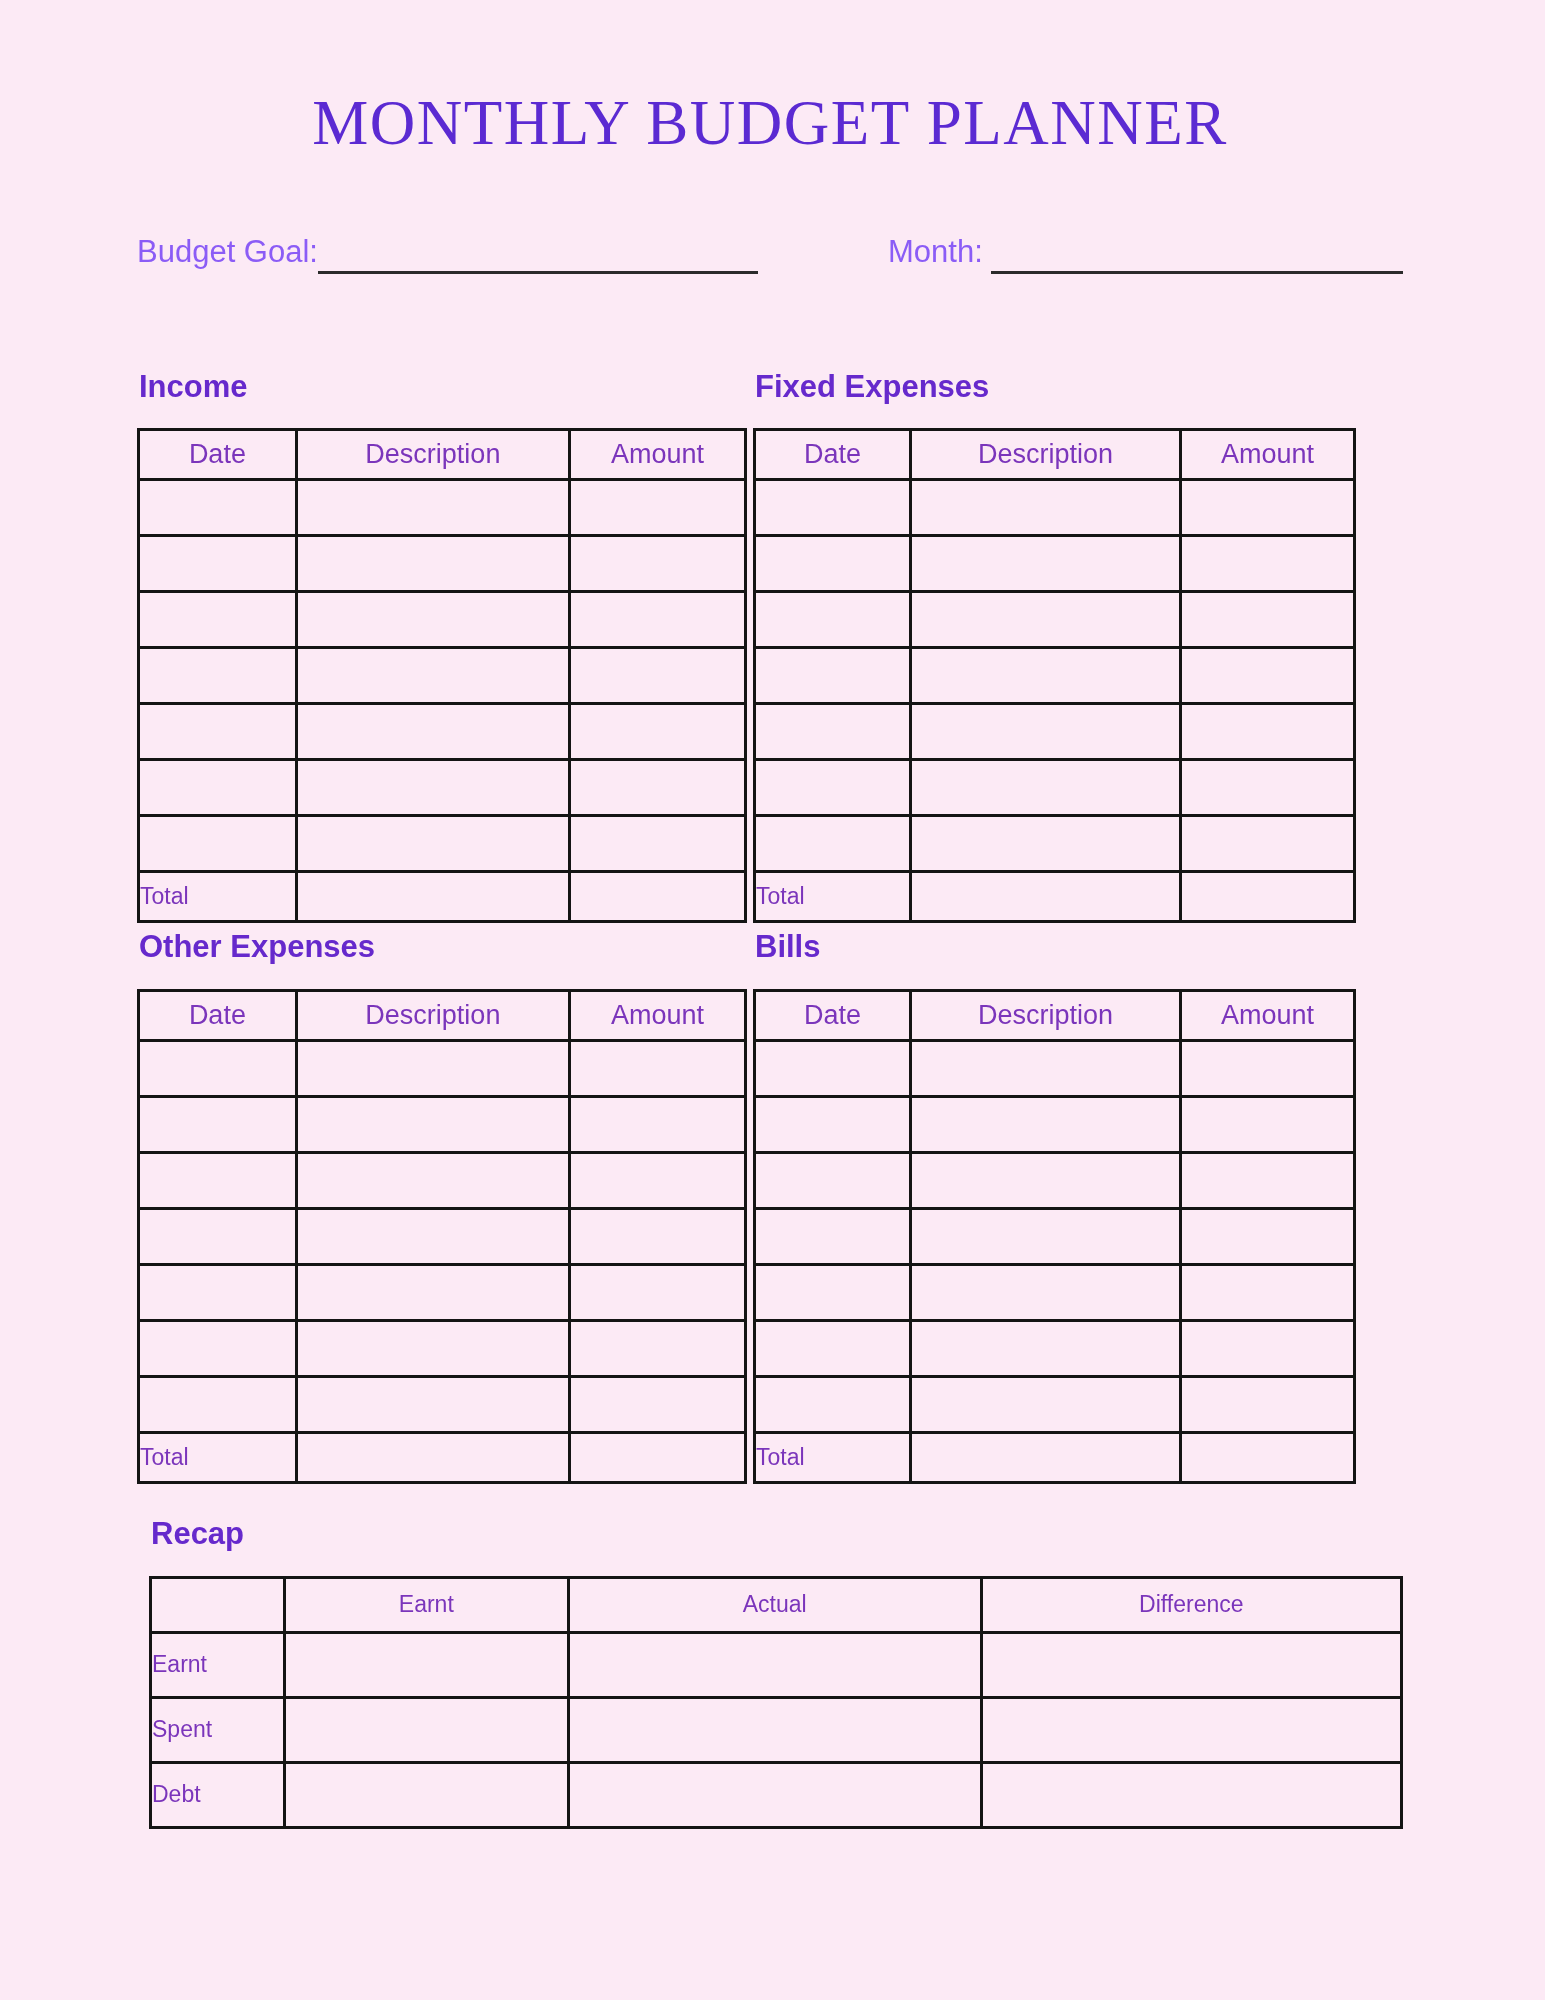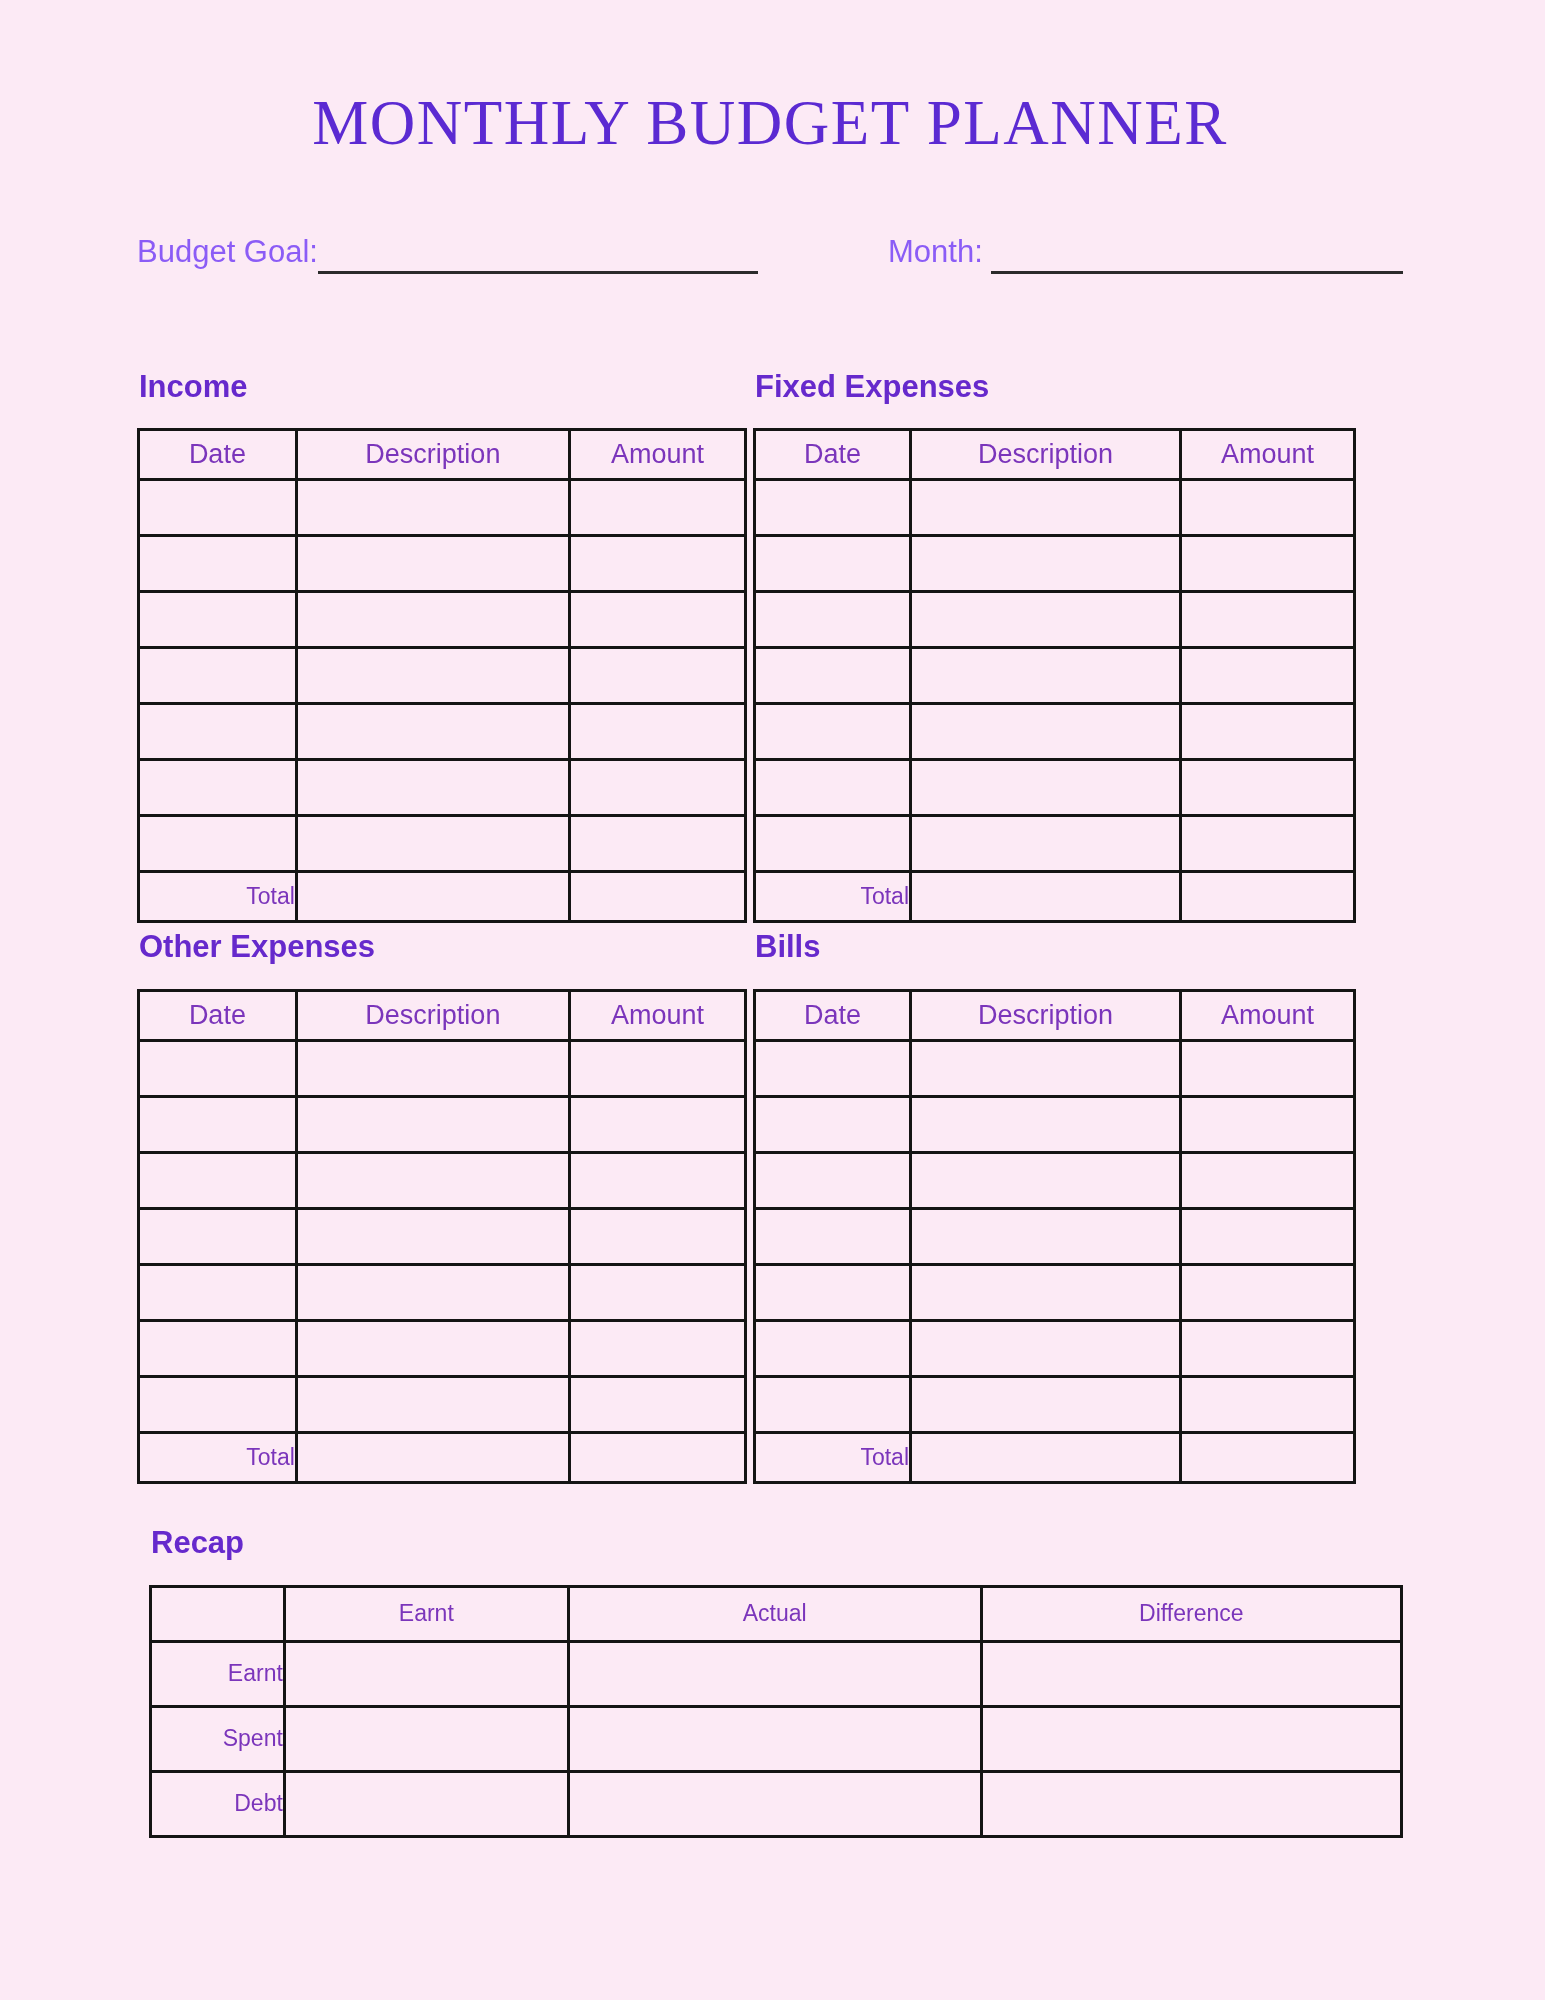--- a/index.html
+++ b/index.html
@@ -73,27 +73,27 @@
     font-weight:normal;
     font-size:27px;
     color:#7b35bb;
     text-align:center;
   }
   .sec tbody td{height:53px;}
   .sec tr.total td{height:47px;}
   td.row-lbl{
     font-size:23px;
     color:#7b35bb;
-    text-align:right;
+    text-align:left;
   }
   .c-date{width:26%;}
   .c-desc{width:45%;}
   .c-amt{width:29%;}
   
-  .recap{margin-top:41px;padding-left:12px;}
+  .recap{margin-top:32px;padding-left:12px;}
   .recap table{margin-top:0;}
   .recap thead th{
     height:52px;
     font-weight:normal;
     font-size:23px;
     color:#7b35bb;
     text-align:center;
   }
   .recap tbody td{height:62px;}
   .rc-0{width:10.7%;}

